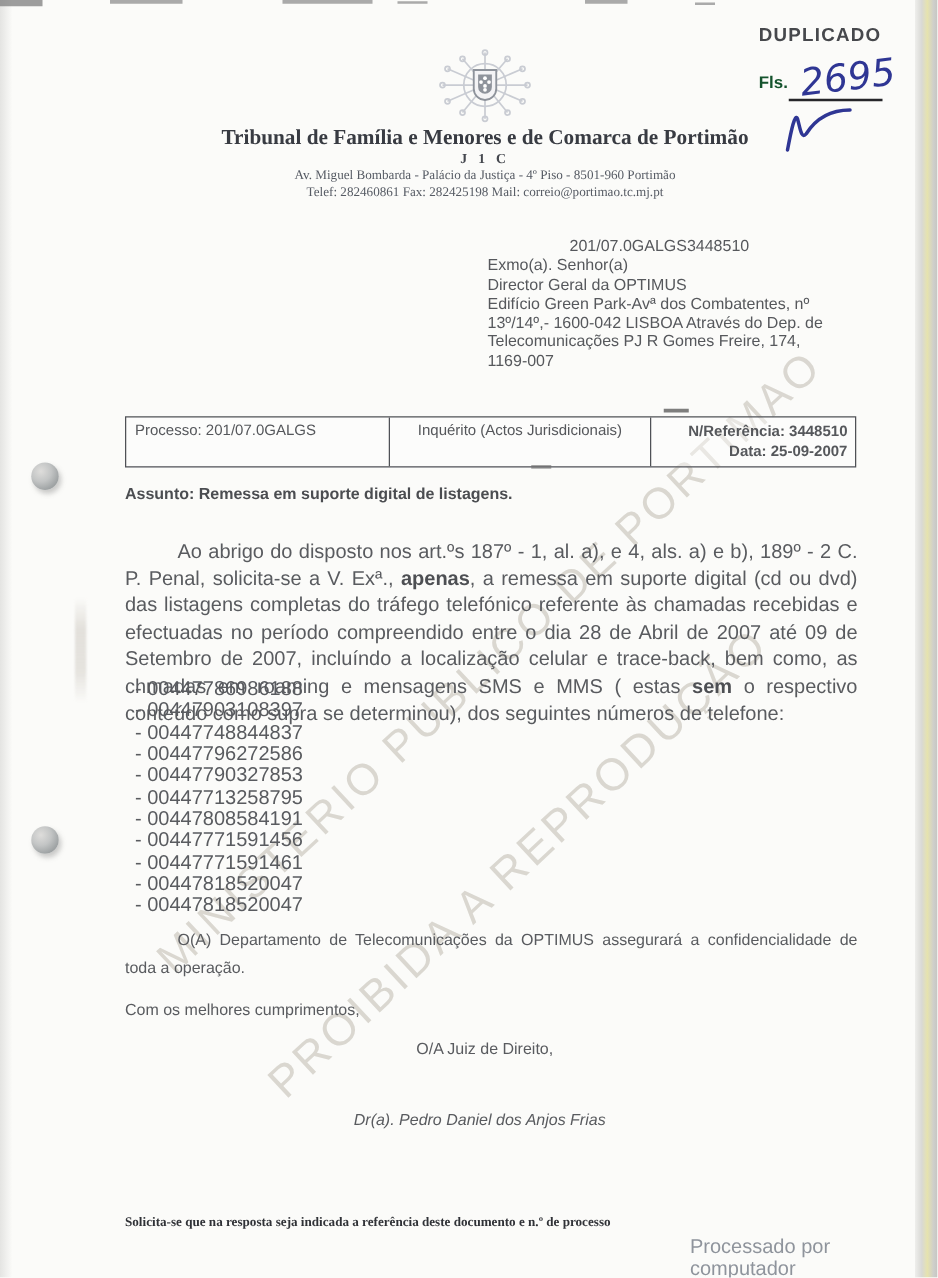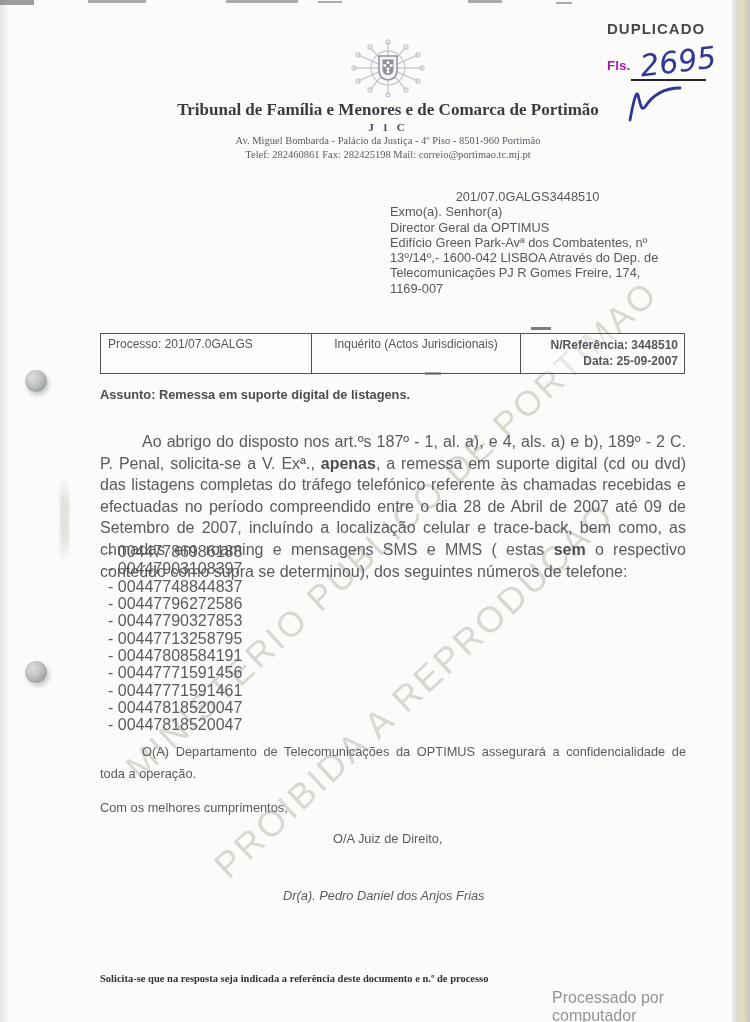--- a/index.html
+++ b/index.html
@@ -16,21 +16,21 @@
 
   
   .edge-left { left:0; top:0; width:10px; height:1022px;
     background:linear-gradient(to right,#e4e4e2,rgba(255,255,255,0)); z-index:1; }
   .edge-right { right:0; top:0; width:18px; height:1022px;
     background:linear-gradient(to right, rgba(0,0,0,0.05), #d9d9d5 30%, #e6e3ae 55%, #cfcfcb 82%, #c6c6c2); z-index:4; }
   .scan-mark { background:#8f8f8f; opacity:.75; z-index:3; }
 
   
   .duplicado { left:607px; top:20px; font-size:15px; font-weight:bold; letter-spacing:1px; color:#46484c; }
-  .fls-label { left:607px; top:58px; font-size:13.5px; font-weight:bold; color:#a21caf; }
+  .fls-label { left:607px; top:58px; font-size:13.5px; font-weight:bold; color:#14532d; }
   .fls-line  { left:631px; top:79px; width:75px; height:2px; background:#26262a; }
   .fls-value { left:638px; top:42px; width:80px; height:42px; }
   .flourish  { left:622px; top:82px; width:70px; height:42px; }
 
   
   .hdr { left:28px; width:720px; text-align:center; font-family:"Liberation Serif", serif; }
   .coat { left:346px; top:38px; }
   .hdr-title { top:100px; font-size:17px; font-weight:bold; color:#383b42; }
   .hdr-section { top:121px; font-size:11px; font-weight:bold; letter-spacing:3px; color:#44474e; }
   .hdr-address { top:135px; font-size:10.5px; color:#565b64; }

